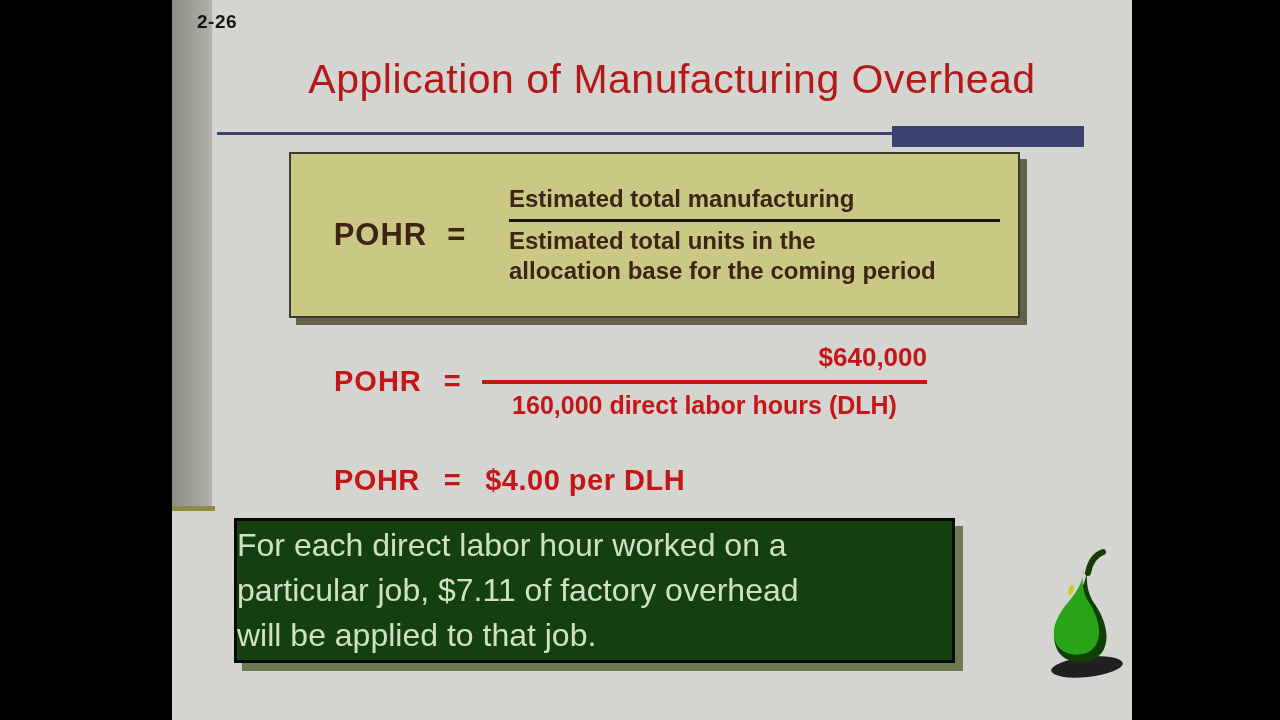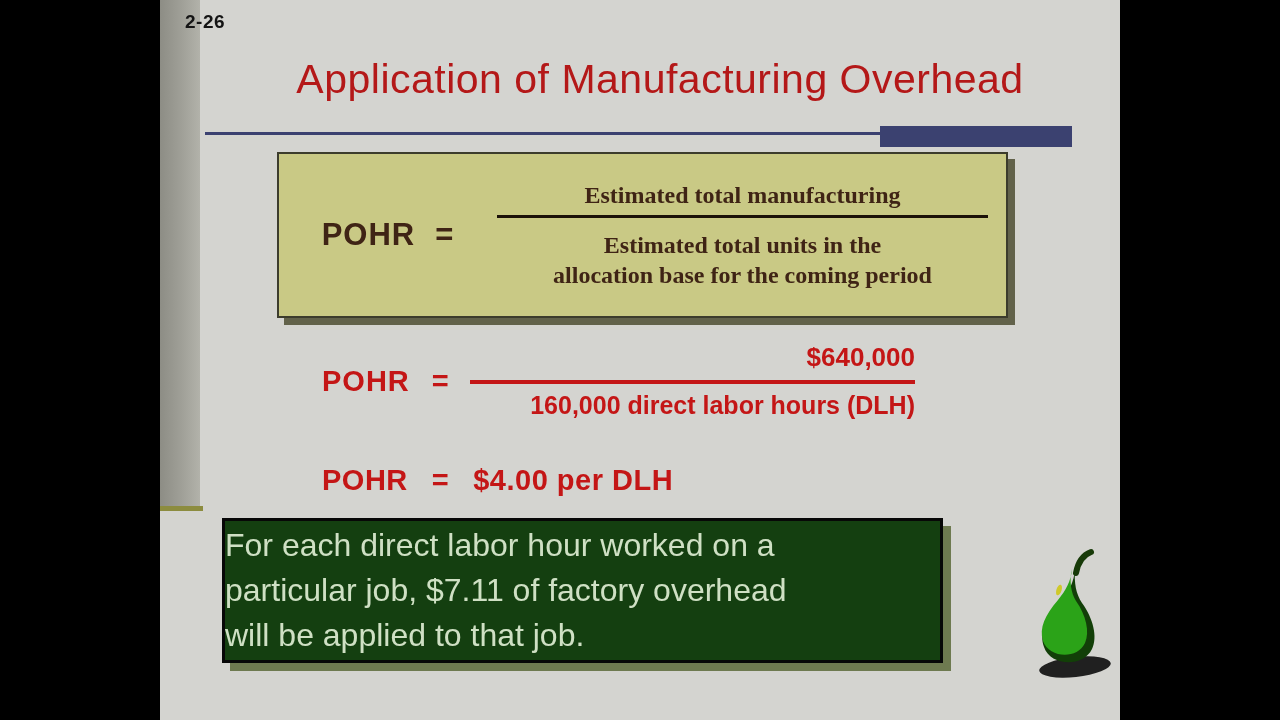--- a/index.html
+++ b/index.html
@@ -2,21 +2,21 @@
 <html style="--letterbox: #000000; --slide-bg: #d4d4d0; --stripe-gray: #a0a098; --stripe-accent: #8c8c3f; --title-red: #b41818; --equation-red: #c41616; --rule-navy: #3b4170; --formula-box-bg: #c9c985; --formula-box-text: #3f2415; --formula-bar: #1c1208; --box-shadow-olive: #62624a; --callout-bg: #143f10; --callout-text: #cfe0c4; --callout-shadow: #6e7a50; --pear-green: #2ba318; --pear-dark: #123f08;"><head>
 <meta charset="utf-8">
 <style>
   html,body{margin:0;padding:0;background:#000;}
   .stage{
     position:relative;width:1280px;height:720px;overflow:hidden;
     background:var(--letterbox,#000);
     font-family:"Liberation Sans", sans-serif;
   }
   .slide{
-    position:absolute;left:160px;top:0;width:960px;height:720px;
+    position:absolute;left:172px;top:0;width:960px;height:720px;
     background:var(--slide-bg,#d4d4d0);
   }
   .stripe{
     position:absolute;left:0;top:0;width:40px;height:506px;
     background:linear-gradient(90deg,#8d8d85,var(--stripe-gray,#a0a098) 55%,#b2b2aa);
   }
   .stripe-accent{
     position:absolute;left:0;top:506px;width:43px;height:5px;
     background:var(--stripe-accent,#8c8c3f);
   }
@@ -46,34 +46,34 @@
     box-shadow:7px 7px 0 var(--box-shadow-olive,#62624a);
     display:flex;align-items:center;
     color:var(--formula-box-text,#3f2415);font-weight:bold;
   }
   .f-lhs{
     width:218px;text-align:center;font-size:31px;letter-spacing:1px;
     display:flex;justify-content:center;gap:20px;
   }
   .f-frac{flex:1;margin-right:18px;}
   .f-num{border-bottom:3px solid var(--formula-bar,#1c1208);padding-bottom:5px;}
-  .f-den{padding-top:12px;}
-  .f-num div,.f-den div{text-align:center;font-size:24px;line-height:30px;font-family:Liberation Serif, serif;}
+  .f-den{padding-top:4px;}
+  .f-num div,.f-den div{text-align:left;font-size:24px;line-height:30px;}
 
   
   .eq2{
     position:absolute;left:162px;top:342px;display:flex;
     color:var(--equation-red,#c41616);font-weight:bold;
   }
   .eq2-lhs{width:148px;font-size:29px;letter-spacing:1px;padding-top:23px;
     display:flex;gap:22px;}
   .eq2-frac{width:445px;}
   .eq2-num{text-align:right;font-size:26px;padding-bottom:7px;
     border-bottom:4px solid var(--equation-red,#c41616);}
-  .eq2-den{text-align:right;font-size:25px;padding-top:7px;}
+  .eq2-den{text-align:center;font-size:25px;padding-top:7px;}
 
   
   .eq3{
     position:absolute;left:162px;top:464px;
     color:var(--equation-red,#c41616);font-weight:bold;font-size:29px;
     display:flex;gap:24px;letter-spacing:0.5px;
   }
 
   
   .callout{

